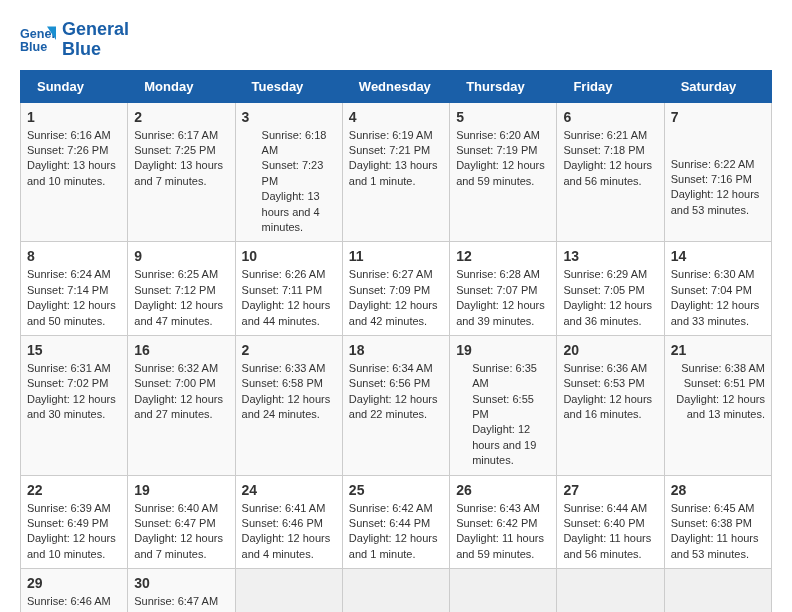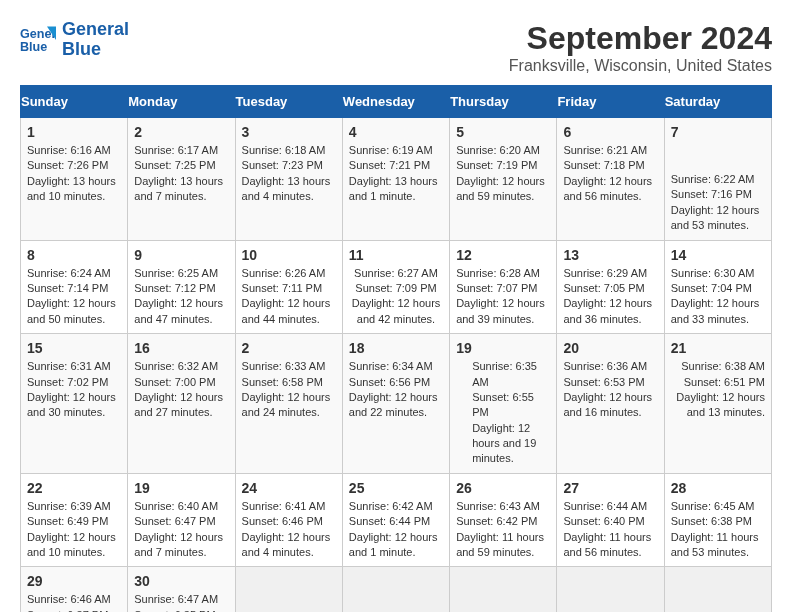--- a/index.html
+++ b/index.html
@@ -48,21 +48,21 @@
       color: #555;
     }
     table {
       width: 100%;
       border-collapse: collapse;
       font-size: 11px;
     }
     thead tr th {
       background-color: #1a5fa8;
       color: #fff;
-      padding: 8px 0;
+      padding: 8px 16px;
       text-align: left;
       font-size: 13px;
       font-weight: bold;
       border: 1px solid #1a5fa8;
     }
     tbody tr td {
       border: 1px solid #ccc;
       padding: 6px 6px;
       vertical-align: top;
       color: #333;
@@ -97,24 +97,20 @@
       <text x="0" y="32" font-size="14" font-weight="bold" fill="#1a5fa8">Blue</text>
       <polygon points="30,5 40,5 40,20" fill="#1a8fd1"></polygon>
     </svg>
     <div>
       <div class="logo-text">
         <span>General</span><br>
         <span>Blue</span>
       </div>
     </div>
   </div>
-  <div class="title-block">
-    <h1>September 2024</h1>
-    <h2>Franksville, Wisconsin, United States</h2>
-  </div>
 </div>
 
 <table>
   <thead>
     <tr>
     <th>Sunday</th>
         <th>Monday</th>
         <th>Tuesday</th>
         <th>Wednesday</th>
         <th>Thursday</th>
@@ -131,21 +127,21 @@
 Daylight: 13 hours and 10 minutes.</div>
         </td>
         <td>
           <span class="day-num">2</span>
           <div class="day-info" style="white-space: pre-line;">Sunrise: 6:17 AM
 Sunset: 7:25 PM
 Daylight: 13 hours and 7 minutes.</div>
         </td>
         <td>
           <span class="day-num">3</span>
-          <div class="day-info" style="white-space: pre-line;">Sunrise: 6:18 AM
+          <div class="day-info" style="white-space: pre-line; margin-left: 20px;">Sunrise: 6:18 AM
 Sunset: 7:23 PM
 Daylight: 13 hours and 4 minutes.</div>
         </td>
         <td>
           <span class="day-num">4</span>
           <div class="day-info" style="white-space: pre-line;">Sunrise: 6:19 AM
 Sunset: 7:21 PM
 Daylight: 13 hours and 1 minute.</div>
         </td>
         <td>
@@ -181,21 +177,21 @@
 Daylight: 12 hours and 47 minutes.</div>
         </td>
         <td>
           <span class="day-num">10</span>
           <div class="day-info" style="white-space: pre-line;">Sunrise: 6:26 AM
 Sunset: 7:11 PM
 Daylight: 12 hours and 44 minutes.</div>
         </td>
         <td>
           <span class="day-num">11</span>
-          <div class="day-info" style="white-space: pre-line; text-align: center;">Sunrise: 6:27 AM
+          <div class="day-info" style="white-space: pre-line;">Sunrise: 6:27 AM
 Sunset: 7:09 PM
 Daylight: 12 hours and 42 minutes.</div>
         </td>
         <td>
           <span class="day-num">12</span>
           <div class="day-info" style="white-space: pre-line;">Sunrise: 6:28 AM
 Sunset: 7:07 PM
 Daylight: 12 hours and 39 minutes.</div>
         </td>
         <td>

